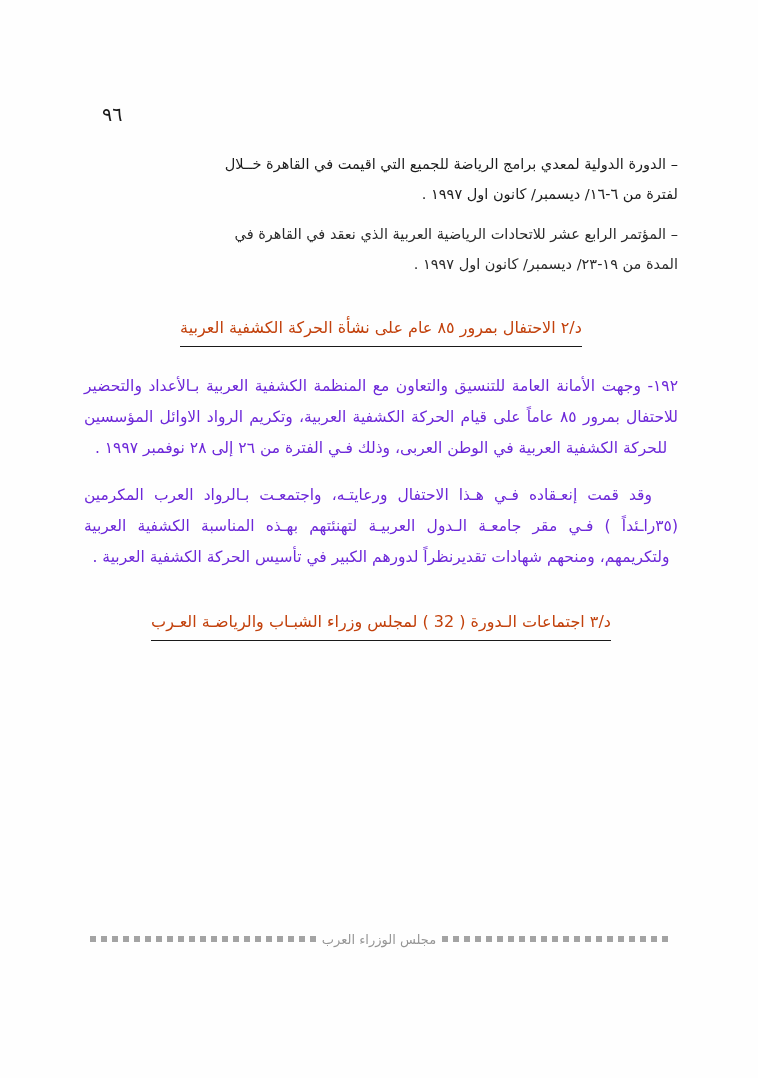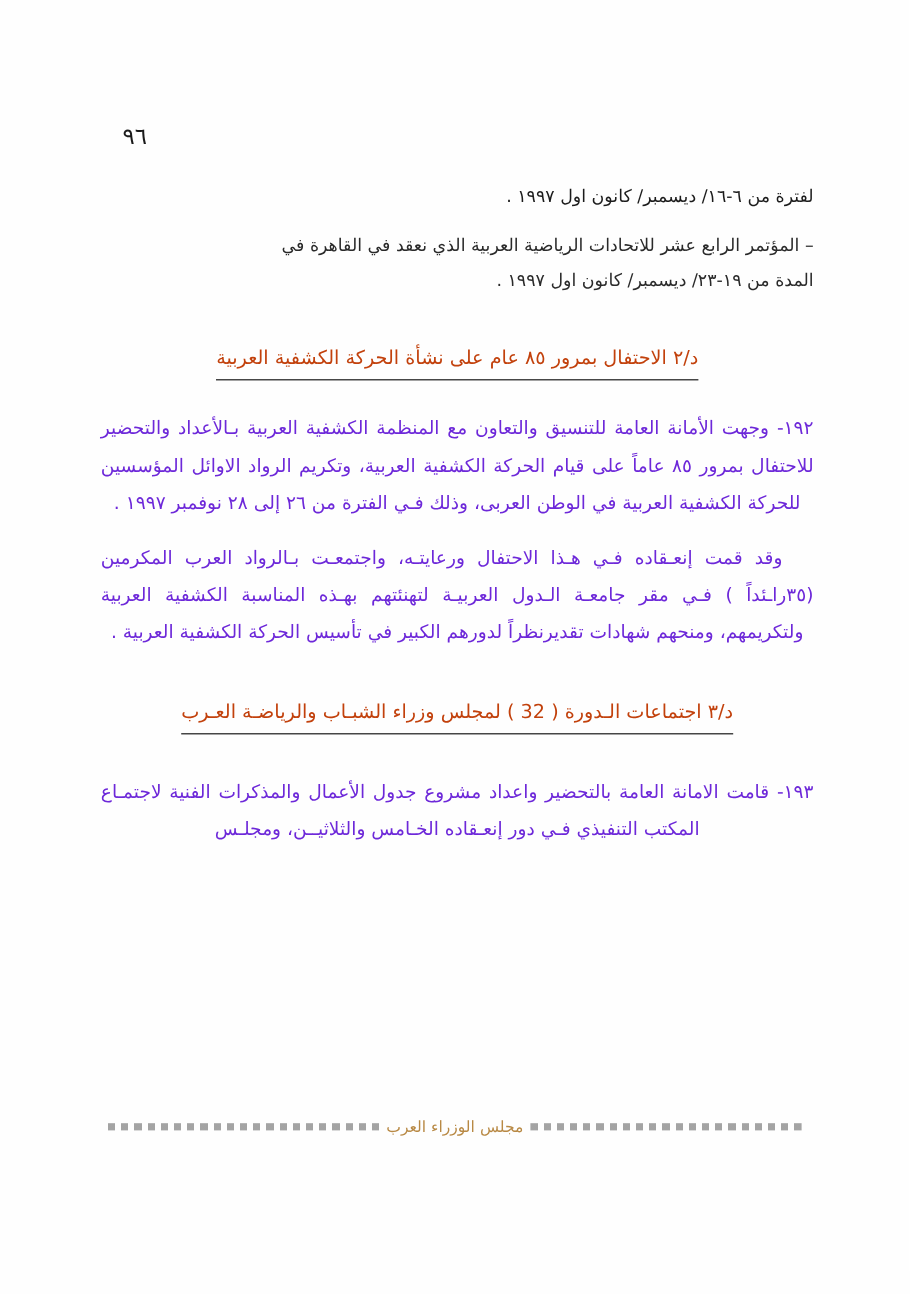--- a/index.html
+++ b/index.html
@@ -138,21 +138,21 @@
     flex: 1;
     height: 6px;
     background-image: repeating-linear-gradient(
         to left,
         #8d8d8d 0px, #8d8d8d 6px,
         transparent 6px, transparent 11px);
     opacity: .8;
   }
   .footer-text {
     font-size: 13px;
-    color: #a16207;
+    color: #737373;
     letter-spacing: 1px;
     white-space: nowrap;
     opacity: .75;
     direction: rtl;
   }
 </style>
 </head>
 <body>
 
 <div class="page">
@@ -161,20 +161,21 @@
     <div class="page-number">٩٦</div>
     <div class="header-rule-wrap">
       <div class="header-rule"></div>
       <div class="header-rule thin"></div>
     </div>
   </div>
 
   <div class="content">
 
     <div class="bullet-block">
+      <div class="bullet-line-1">– الدورة الدولية لمعدي برامج الرياضة للجميع التي اقيمت  في القاهرة خــلال</div>
       <div class="bullet-line-2">لفترة من ٦-١٦/ ديسمبر/ كانون اول ١٩٩٧ .</div>
     </div>
 
     <div class="spacer-sm"></div>
 
     <div class="bullet-block faint">
       <div class="bullet-line-1">– المؤتمر الرابع عشر للاتحادات الرياضية العربية الذي نعقد في القاهرة  في</div>
       <div class="bullet-line-2">المدة من ١٩-٢٣/ ديسمبر/ كانون اول ١٩٩٧ .</div>
     </div>
 
@@ -194,21 +195,20 @@
 
     <div class="heading">
       <span class="u">د/٣ اجتماعات الـدورة ( 32 ) لمجلس وزراء الشبـاب والرياضـة العـرب</span>
     </div>
 
     <div class="spacer-sm"></div>
 
 
     <div class="spacer-sm"></div>
 
-    <p class="numbered">١٩٣- قامت الامانة العامة بالتحضير واعداد مشروع جدول الأعمال والمذكرات الفنية لاجتمـاع المكتب التنفيذي فـي دور إنعـقاده الخـامس والثلاثيــن، ومجلـس</p>
 
   </div>
 
   <div class="footer">
     <div class="footer-rule"></div>
     <div class="footer-text">مجلس الوزراء العرب</div>
     <div class="footer-rule"></div>
   </div>
 
 </div>

